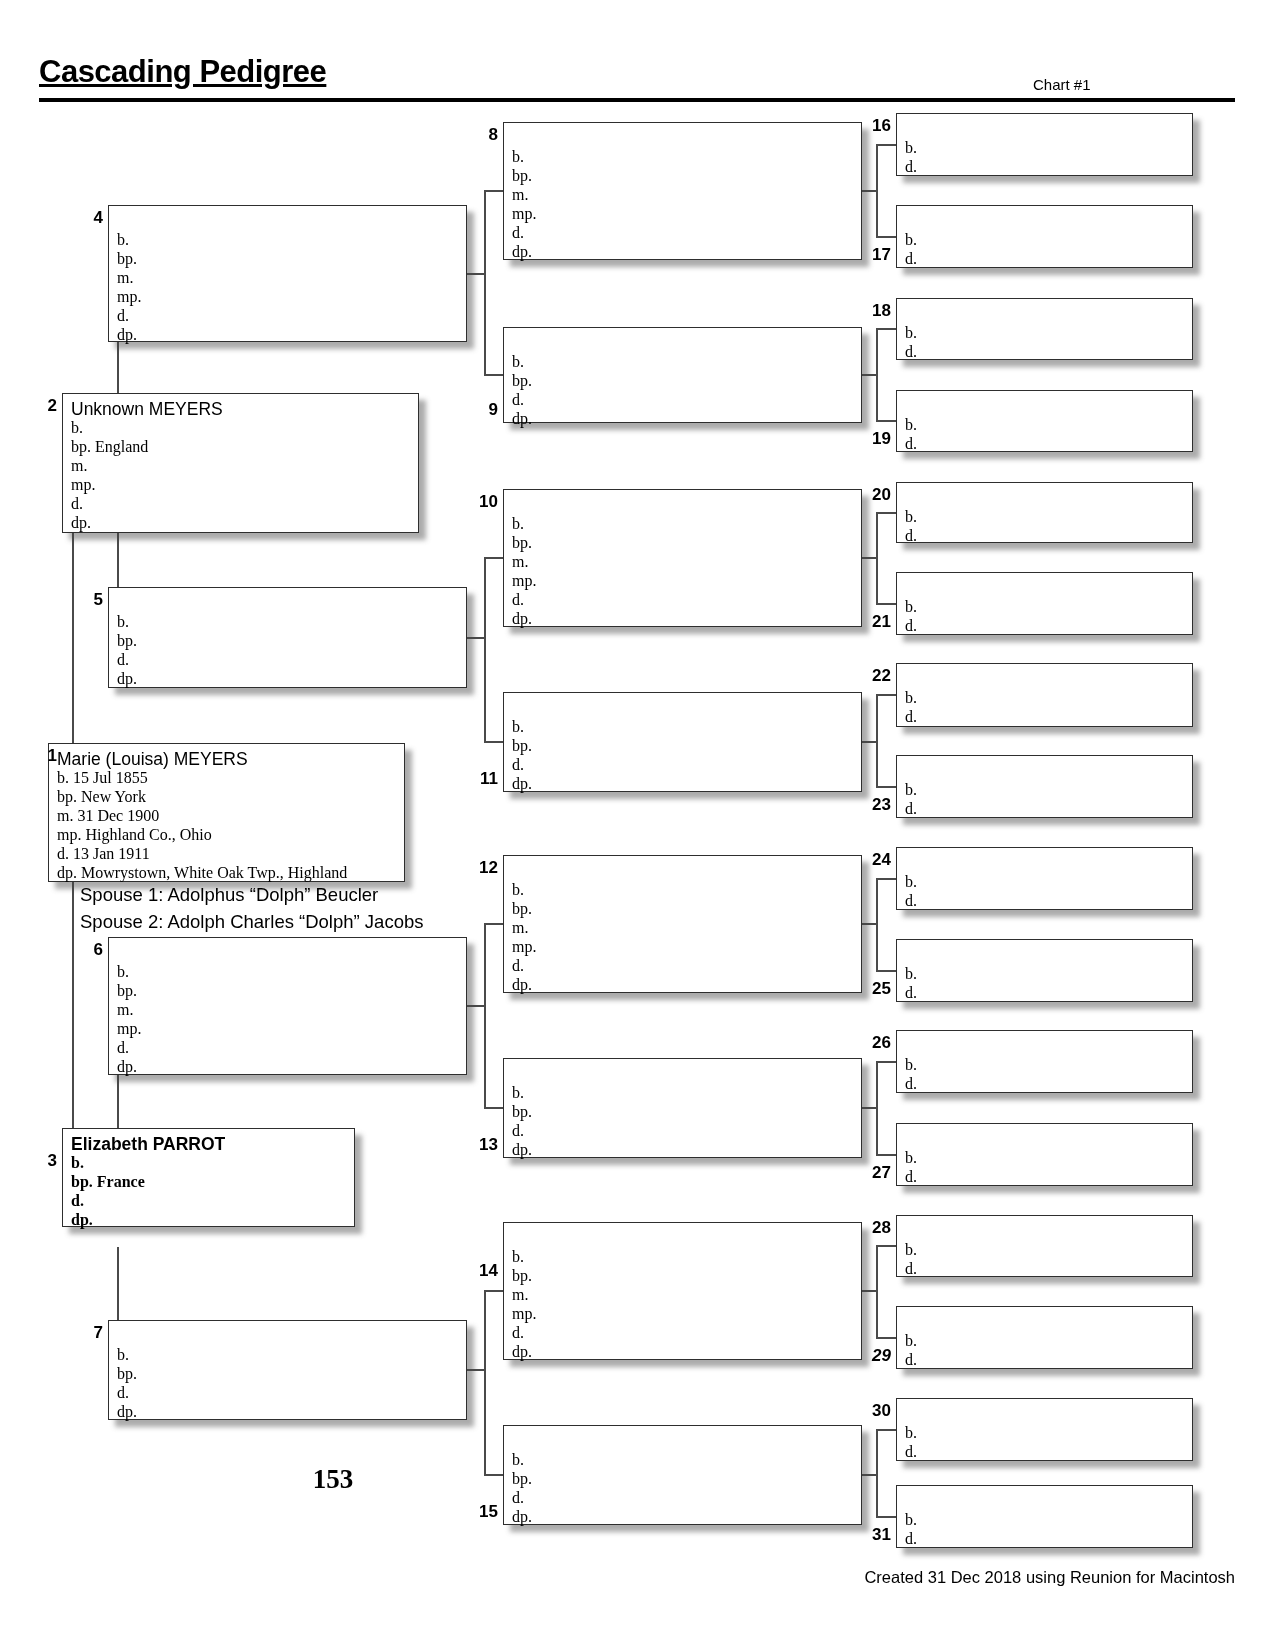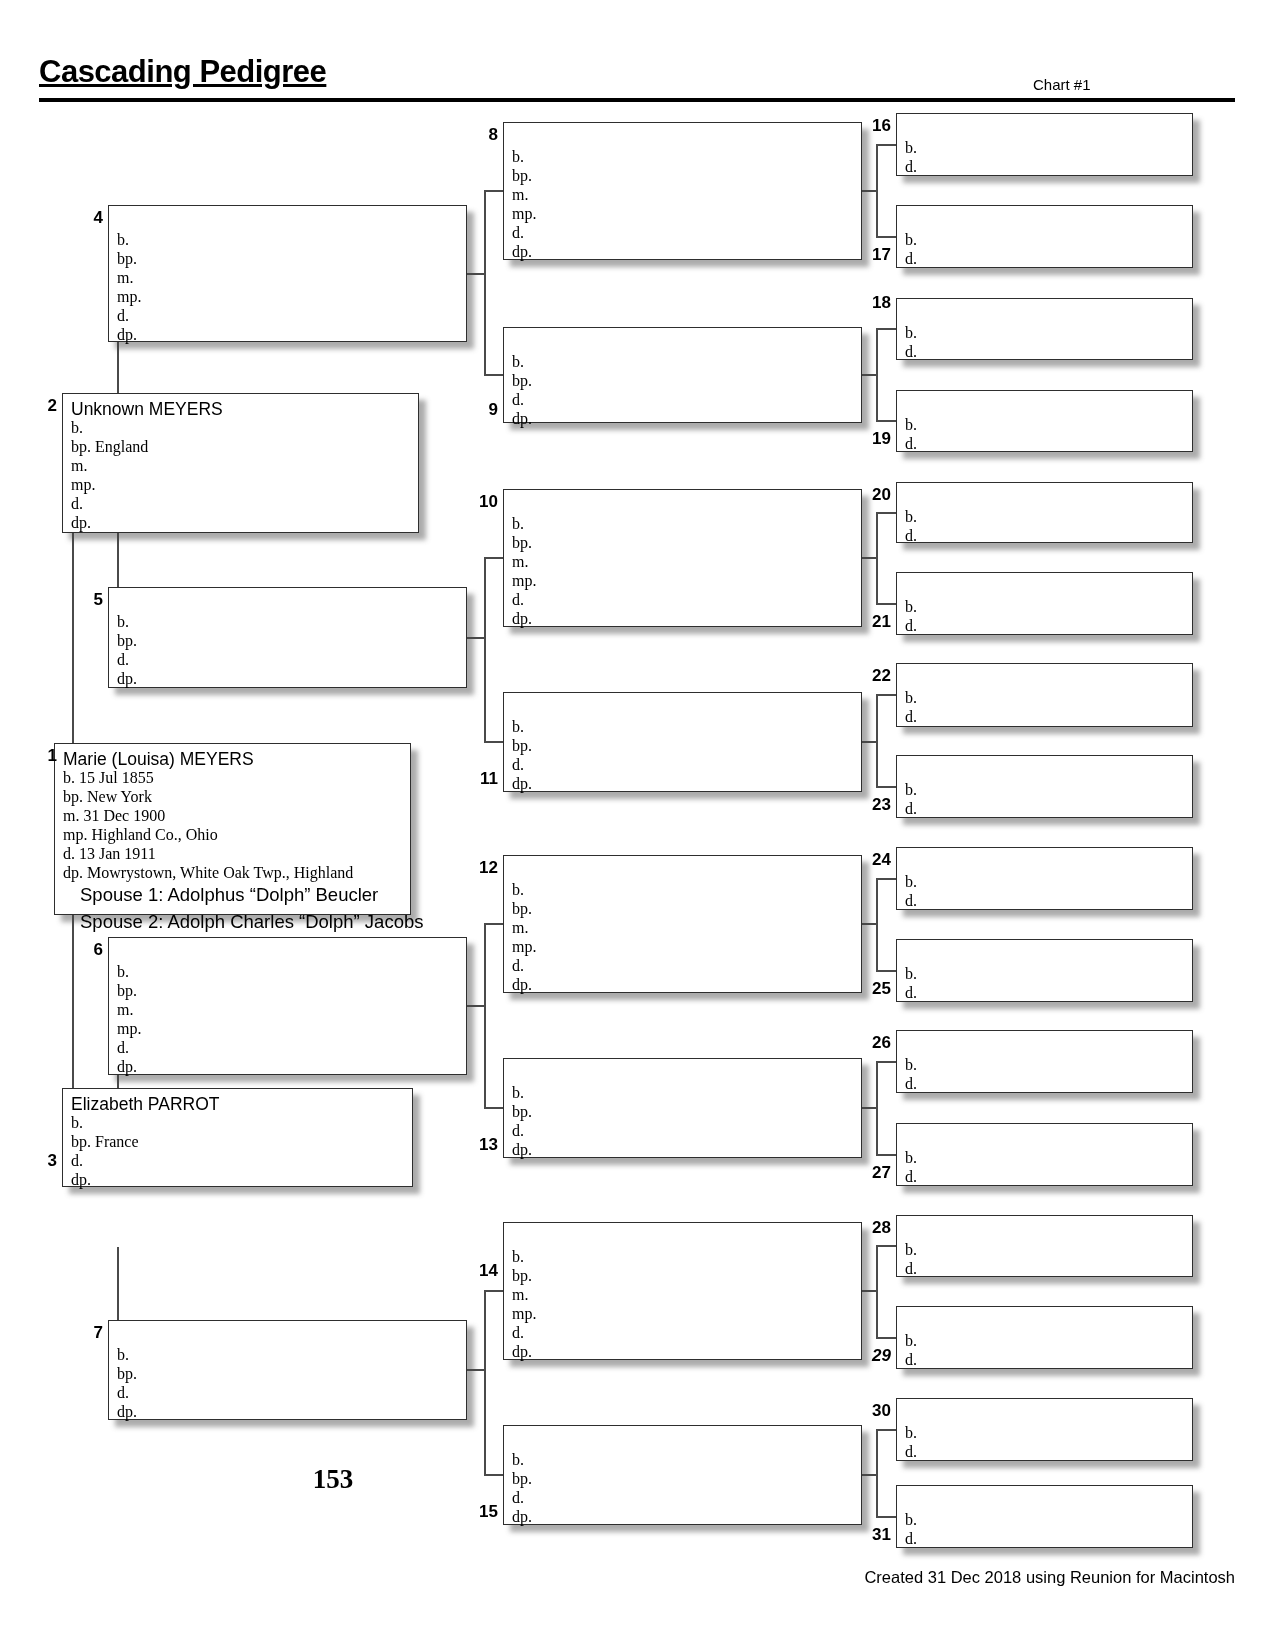--- a/index.html
+++ b/index.html
@@ -37,21 +37,21 @@
   <div class="title">Cascading Pedigree</div>
   <div class="chart-num">Chart #1</div>
   <div class="title-rule"></div>
 
   <div id="chart">
     <div class="spouses">
       <div class="spouse-line">Spouse 1: Adolphus “Dolph” Beucler</div>
       <div class="spouse-line">Spouse 2: Adolph Charles “Dolph” Jacobs</div>
     </div>
     <div class="pagenum">153</div>
-  <div class="person" style="left: 54px; top: 743px; width: 357px; height: 172px;">
+  <div class="person" style="left: 48px; top: 743px; width: 357px; height: 139px;">
         <div class="pname">Marie (Louisa) MEYERS</div>
         <div class="fields">
           <div class="field-row">b. 15 Jul 1855</div>
           <div class="field-row">bp. New York</div>
           <div class="field-row">m. 31 Dec 1900</div>
           <div class="field-row">mp. Highland Co., Ohio</div>
           <div class="field-row">d. 13 Jan 1911</div>
           <div class="field-row">dp. Mowrystown, White Oak Twp., Highland</div>
         </div>
       </div>
@@ -61,21 +61,21 @@
         <div class="fields">
           <div class="field-row">b.</div>
           <div class="field-row">bp. England</div>
           <div class="field-row">m.</div>
           <div class="field-row">mp.</div>
           <div class="field-row">d.</div>
           <div class="field-row">dp.</div>
         </div>
       </div>
       <div class="pnum" style="left: 29px; top: 396px;">2</div>
-      <div class="person" style="left: 62px; top: 1088px; width: 351px; height: 99px;">
+      <div class="person" style="left: 62px; top: 1128px; width: 293px; height: 99px; font-weight: bold;">
         <div class="pname">Elizabeth PARROT</div>
         <div class="fields">
           <div class="field-row">b.</div>
           <div class="field-row">bp. France</div>
           <div class="field-row">d.</div>
           <div class="field-row">dp.</div>
         </div>
       </div>
       <div class="pnum" style="left: 29px; top: 1151px;">3</div>
       <div class="person" style="left: 108px; top: 205px; width: 359px; height: 137px;">
@@ -211,21 +211,21 @@
           <div class="field-row">d.</div>
         </div>
       </div>
       <div class="pnum" style="left: 863px; top: 245px;">17</div>
       <div class="person" style="left: 896px; top: 298px; width: 297px; height: 62px;">
         <div class="fields">
           <div class="field-row">b.</div>
           <div class="field-row">d.</div>
         </div>
       </div>
-      <div class="pnum" style="left: 863px; top: 293px;">18</div>
+      <div class="pnum" style="left: 863px; top: 301px;">18</div>
       <div class="person" style="left: 896px; top: 390px; width: 297px; height: 62px;">
         <div class="fields">
           <div class="field-row">b.</div>
           <div class="field-row">d.</div>
         </div>
       </div>
       <div class="pnum" style="left: 863px; top: 429px;">19</div>
       <div class="person" style="left: 896px; top: 482px; width: 297px; height: 61px;">
         <div class="fields">
           <div class="field-row">b.</div>

